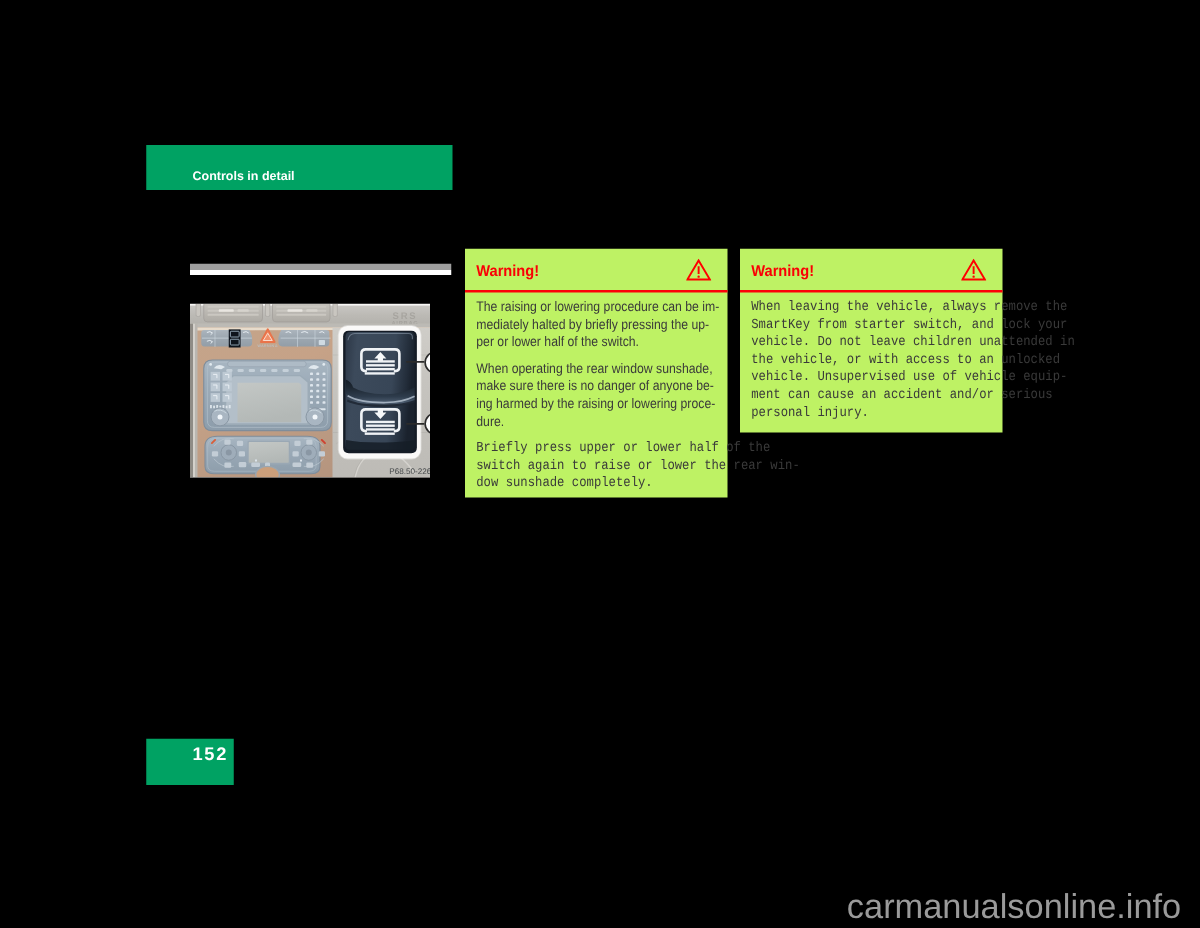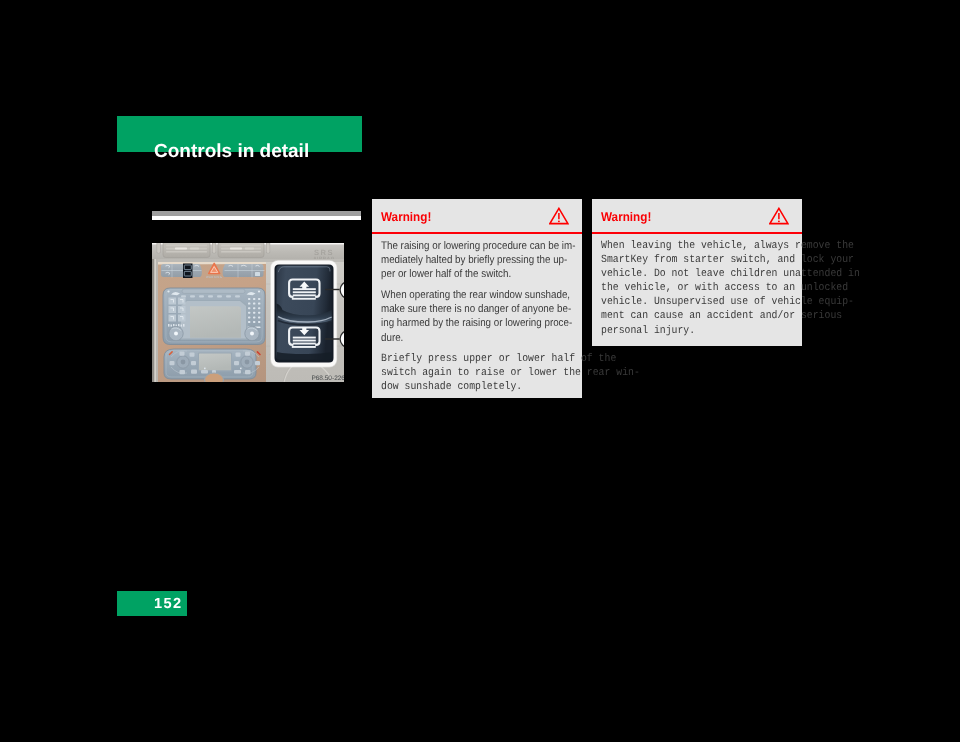--- a/index.html
+++ b/index.html
@@ -1,27 +1,27 @@
 <!DOCTYPE html>
 <html><head>
 <meta charset="utf-8">
 <title>Controls in detail</title>
 <style>
   html,body{margin:0;padding:0;background:#000;width:960px;height:742px;overflow:hidden;}
   body{font-family:"Liberation Sans",sans-serif;-webkit-font-smoothing:antialiased;text-rendering:geometricPrecision;}
   .page{position:relative;width:960px;height:742px;background:#000;}
   .section-header{position:absolute;left:117px;top:116px;width:245px;height:36px;background:#00a263;}
-  .section-header .label{position:absolute;left:37px;top:28px;font-size:19px;font-weight:bold;color:#fff;letter-spacing:0px;line-height:15px;}
-  .page-num{position:absolute;left:117px;top:591px;width:69.5px;height:25px;background:#00a263;}
+  .section-header .label{position:absolute;left:37px;top:18px;font-size:10px;font-weight:bold;color:#fff;letter-spacing:0px;line-height:15px;}
+  .page-num{position:absolute;left:117px;top:591px;width:69.5px;height:37px;background:#00a263;}
   .page-num .num{position:absolute;right:4px;top:5.5px;font-size:14.6px;font-weight:bold;color:#fff;line-height:14px;letter-spacing:1.4px;}
   .watermark{position:absolute;left:0;top:711px;width:960px;text-align:right;padding-right:15px;box-sizing:border-box;color:#9a9a9a;font-size:27.5px;line-height:28px;font-family:"Liberation Sans",sans-serif;}
   .figure{position:absolute;left:152px;top:243px;width:192px;height:139px;background:#c9c9c9;overflow:hidden;}
   .figure .blurlayer{filter:blur(0.45px);}
   .stripe{position:absolute;left:152px;top:211px;width:209px;height:9px;background:linear-gradient(#9f9f9f 0 55%, #fff 55% 100%);}
-  .warnbox{position:absolute;background:#e5e5e5;}
+  .warnbox{position:absolute;background:#bef264;}
   .warnbox .wtitle{position:absolute;left:9px;top:12px;color:#fa0005;font-weight:bold;font-size:12.6px;line-height:13px;transform:scaleX(0.93);transform-origin:0 50%;}
   .warnbox .wicon{position:absolute;right:13px;top:7.5px;}
   .warnbox .hr{position:absolute;left:0;right:0;top:33px;height:1.6px;background:#fd0008;}
   .warnbox .wbody{position:absolute;left:9px;right:9px;top:40px;color:#3a3a3a;font-size:11px;line-height:14.1px;}
   .wbody p{margin:0 0 7px 0;}
   .wbody p:last-child{margin-bottom:0;font-family:Liberation Mono, monospace;}
   .wbody span{display:block;white-space:nowrap;transform:scaleX(0.891);transform-origin:0 50%;}
   .wb1{left:372px;top:199px;width:210px;height:199px;}
   .wb2{left:592px;top:199px;width:210px;height:147px;}
 </style>
@@ -362,13 +362,14 @@
           <span>SmartKey from starter switch, and lock your</span>
           <span>vehicle. Do not leave children unattended in</span>
           <span>the vehicle, or with access to an unlocked</span>
           <span>vehicle. Unsupervised use of vehicle equip-</span>
           <span>ment can cause an accident and/or serious</span>
           <span>personal injury.</span>
         </p>
       </div>
   </div>
 
+  <div class="watermark">carmanualsonline.info</div>
 </div>
 
 </body></html>

